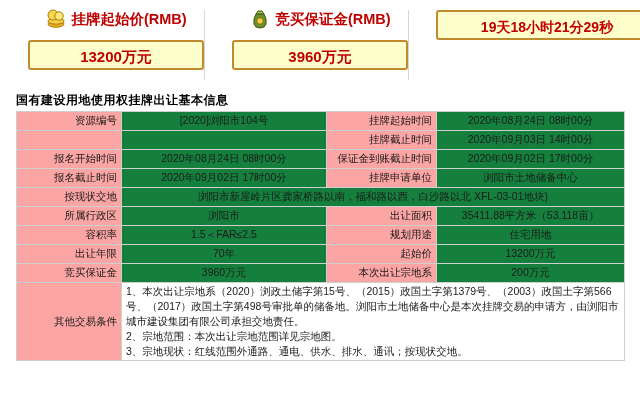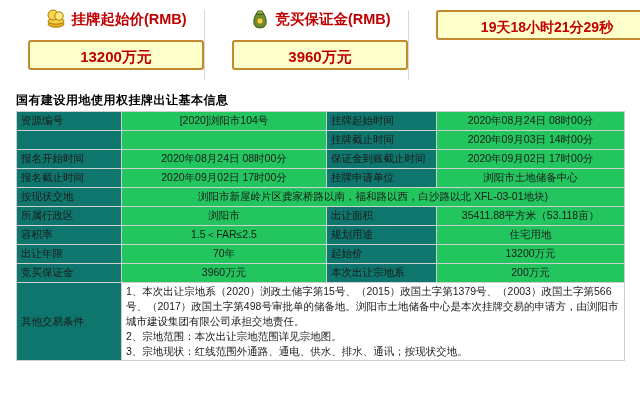--- a/index.html
+++ b/index.html
@@ -110,28 +110,28 @@
   }
   .info-table td {
     border: 1px solid #cfcfcf;
     font-size: 10.5px;
     height: 19px;
     padding: 1px 4px;
     box-sizing: border-box;
     color: #1a1a1a;
   }
   .lbl {
-    background: #0f766e;
-    text-align: left;
+    background: #fca5a5;
+    text-align: right;
     font-size: 10.5px;
     color: #333;
     white-space: nowrap;
   }
   .val {
-    background: #22c55e;
+    background: #15803d;
     text-align: center;
     white-space: nowrap;
     overflow: hidden;
   }
   .terms-cell {
     text-align: left;
     vertical-align: top;
     padding: 3px 6px 3px 6px;
     line-height: 15px;
     font-size: 10.5px;

